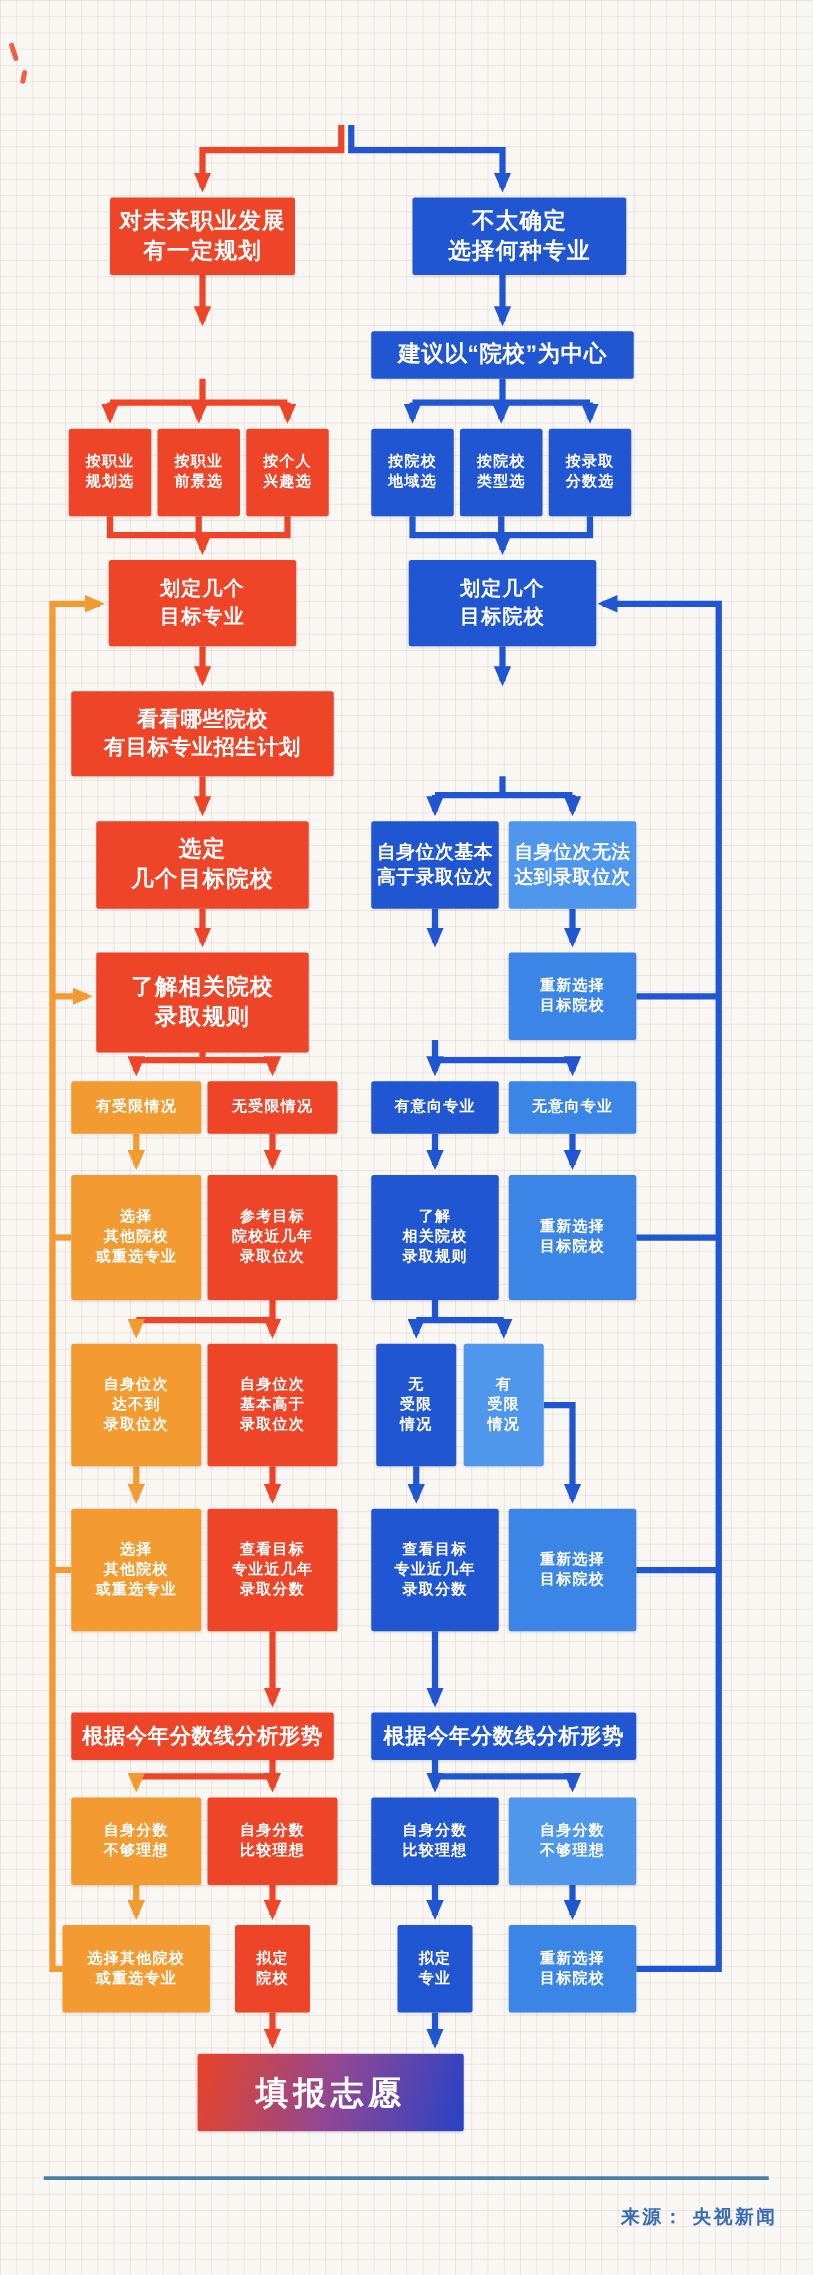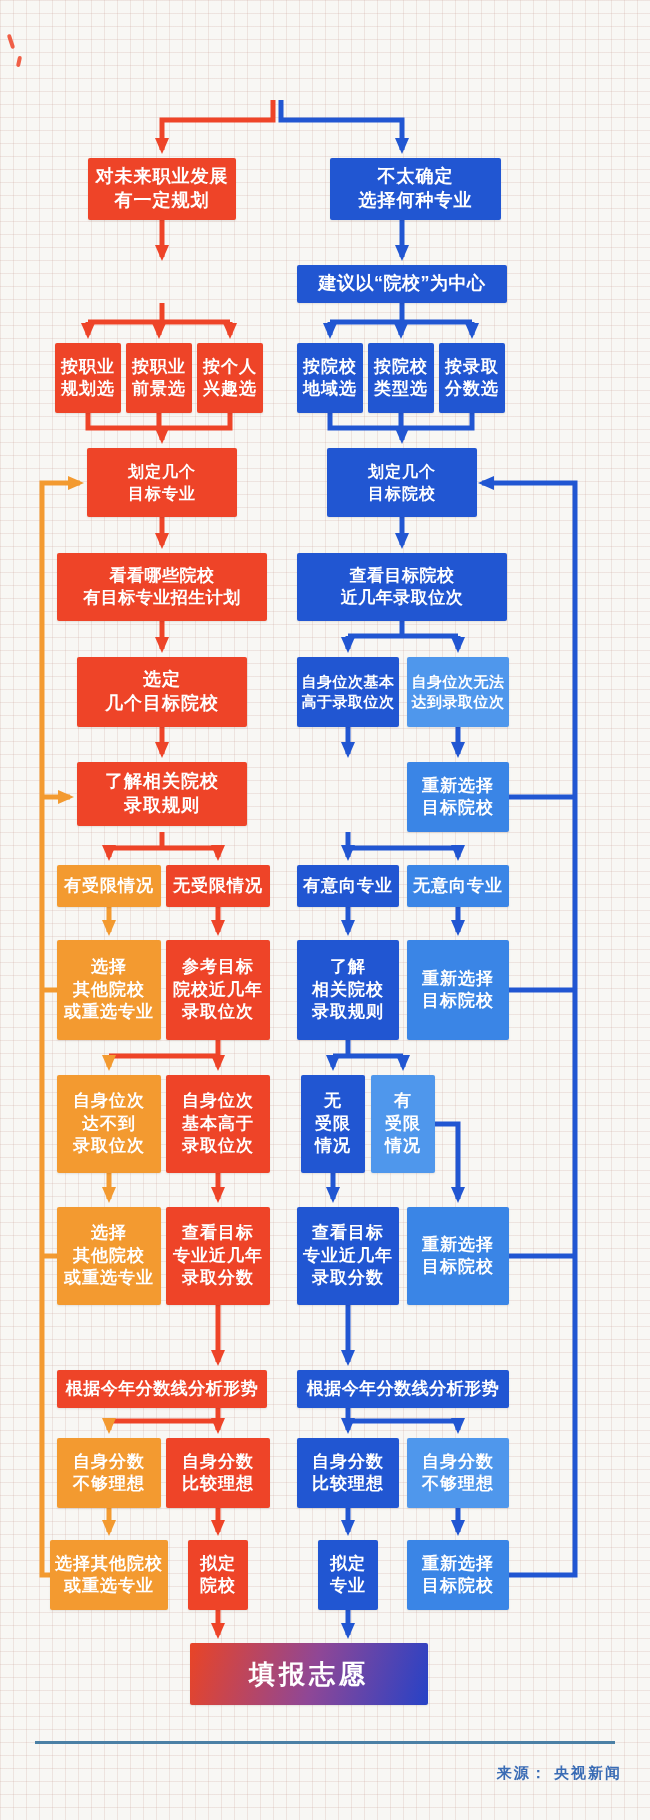--- a/index.html
+++ b/index.html
@@ -41,21 +41,21 @@
   .c-red{background:var(--c-red);}
   .c-orange{background:var(--c-orange);}
   .c-blue{background:var(--c-blue);}
   .c-bluealt{background:var(--c-blue-alt);}
   .c-bluelight{background:var(--c-blue-light);}
   .c-grad{
     background:linear-gradient(105deg,var(--c-gradient-start) 0%,var(--c-gradient-mid) 52%,var(--c-gradient-end) 100%);
     letter-spacing:4px;
   }
   .fs26{font-size:26px;} .fs19{font-size:16px;} .fs18{font-size:18px;}
-  .fs17{font-size:17px;} .fs16{font-size:17px;} .fs15{font-size:15px;}
+  .fs17{font-size:17px;} .fs16{font-size:12px;} .fs15{font-size:15px;}
   .tight{letter-spacing:0.5px;}
   #divider{
     position:absolute;z-index:2;left:35px;top:1741px;width:580px;height:3px;
     background:var(--c-divider);
   }
   #source{
     position:absolute;z-index:2;right:28px;top:1764px;
     font-size:15px;font-weight:bold;letter-spacing:2px;
     color:var(--c-source-text);
   }
@@ -191,31 +191,29 @@
   <div class="node c-blue fs16" style="left:439px;top:343px;width:66px;height:70px;">按录取
 分数选</div>
 
   <div class="node c-red fs19" style="left:87px;top:448px;width:150px;height:69px;">划定几个
 目标专业</div>
   <div class="node c-blue fs19" style="left:327px;top:448px;width:150px;height:69px;">划定几个
 目标院校</div>
 
   <div class="node c-red fs17 tight" style="left:57px;top:553px;width:210px;height:68px;">看看哪些院校
 有目标专业招生计划</div>
-  <div class="node c-blue fs17 tight" style="left:297px;top:553px;width:210px;height:68px;">查看目标院校
-近几年录取位次</div>
 
   <div class="node c-red fs18" style="left:77px;top:657px;width:170px;height:70px;">选定
 几个目标院校</div>
   <div class="node c-blue fs15 tight" style="left:297px;top:657px;width:102px;height:70px;">自身位次基本
 高于录取位次</div>
   <div class="node c-bluelight fs15 tight" style="left:407px;top:657px;width:102px;height:70px;">自身位次无法
 达到录取位次</div>
 
-  <div class="node c-red fs18" style="left:77px;top:762px;width:170px;height:64px;">了解相关院校
+  <div class="node c-red fs18" style="left:77px;top:762px;width:170px;height:80px;">了解相关院校
 录取规则</div>
   <div class="node c-bluealt fs16" style="left:407px;top:762px;width:102px;height:70px;">重新选择
 目标院校</div>
 
   <div class="node c-orange fs16" style="left:57px;top:865px;width:104px;height:42px;">有受限情况</div>
   <div class="node c-red fs16" style="left:166px;top:865px;width:104px;height:42px;">无受限情况</div>
   <div class="node c-blue fs16" style="left:297px;top:865px;width:102px;height:42px;">有意向专业</div>
   <div class="node c-bluealt fs16" style="left:407px;top:865px;width:102px;height:42px;">无意向专业</div>
 
   <div class="node c-orange fs16" style="left:57px;top:940px;width:104px;height:100px;">选择
@@ -269,17 +267,17 @@
 
   <div class="node c-orange fs16" style="left:50px;top:1540px;width:118px;height:70px;">选择其他院校
 或重选专业</div>
   <div class="node c-red fs16" style="left:188px;top:1540px;width:60px;height:70px;">拟定
 院校</div>
   <div class="node c-blue fs16" style="left:318px;top:1540px;width:60px;height:70px;">拟定
 专业</div>
   <div class="node c-bluealt fs16" style="left:407px;top:1540px;width:102px;height:70px;">重新选择
 目标院校</div>
 
-  <div class="node c-grad fs26" style="left:158px;top:1643px;width:238px;height:62px;margin-left:32px;">填报志愿</div>
+  <div class="node c-grad fs26" style="left:158px;top:1643px;width:213px;height:62px;">填报志愿</div>
 
   <div id="divider"></div>
   <div id="source">来源： 央视新闻</div>
 </div>
 
 </body></html>

